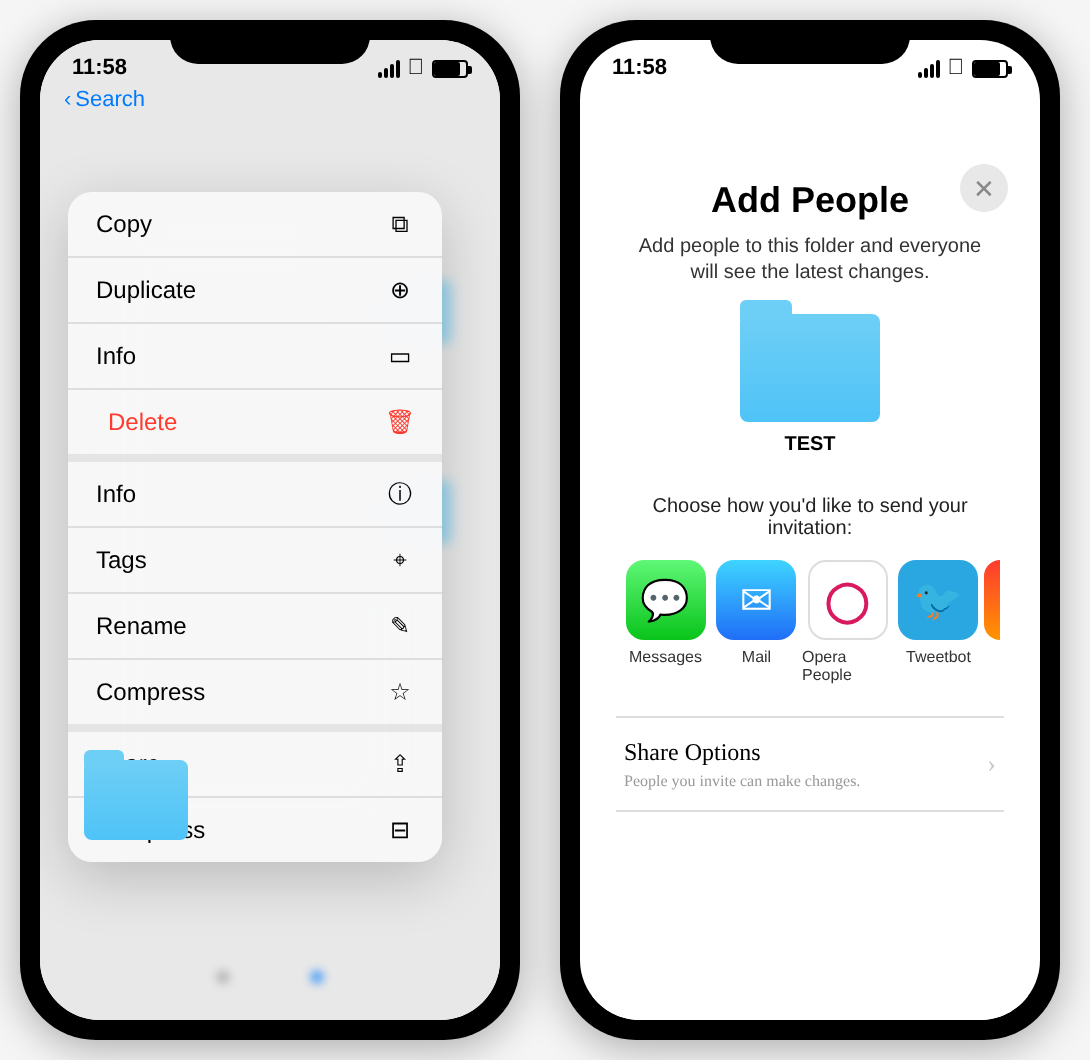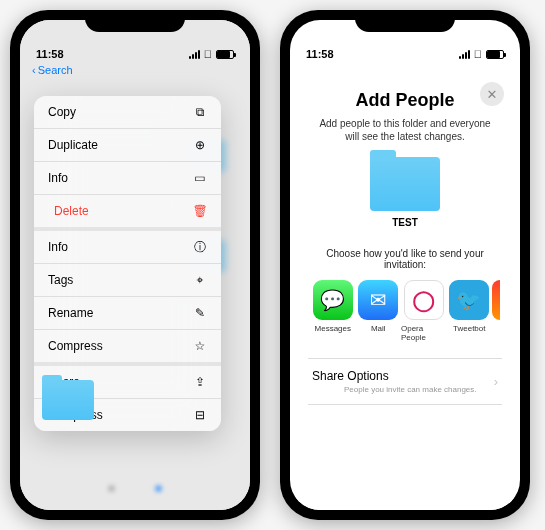--- a/index.html
+++ b/index.html
@@ -1,20 +1,20 @@
 <!DOCTYPE html>
 <html><head>
 <meta charset="utf-8">
 <style>
 * { margin: 0; padding: 0; box-sizing: border-box; }
 body { background: #f5f5f5; display: flex; gap: 20px; padding: 10px; font-family: -apple-system, "Helvetica Neue", Arial, sans-serif; }
 .phone { width: 250px; height: 510px; background: #000; border-radius: 38px; padding: 10px; position: relative; box-shadow: 0 4px 20px rgba(0,0,0,0.3); }
 .screen { width: 100%; height: 100%; background: #fff; border-radius: 30px; overflow: hidden; position: relative; }
 .notch { position: absolute; top: 0; left: 50%; transform: translateX(-50%); width: 100px; height: 22px; background: #000; border-radius: 0 0 14px 14px; z-index: 100; }
-.statusbar { display: flex; justify-content: space-between; align-items: flex-start; padding: 8px 16px 2px; font-size: 11px; font-weight: 600; margin-top: 20px; }
+.statusbar { display: flex; justify-content: space-between; align-items: flex-start; padding: 8px 16px 2px; font-size: 11px; font-weight: 600; }
 .status-right { display: flex; gap: 4px; align-items: center; }
 .signal { display: flex; gap: 1px; align-items: flex-end; }
 .bar { width: 2px; background: #000; border-radius: 1px; }
 .bar:nth-child(1){height:3px}.bar:nth-child(2){height:5px}.bar:nth-child(3){height:7px}.bar:nth-child(4){height:9px}
 .wifi { font-size: 11px; }
 .battery { width: 18px; height: 9px; border: 1px solid #000; border-radius: 2px; position: relative; }
 .battery::after { content: ''; position: absolute; right: -3px; top: 2px; width: 2px; height: 4px; background: #000; border-radius: 0 1px 1px 0; }
 .battery-fill { background: #000; width: 80%; height: 100%; border-radius: 1px; }
 .nav-back { padding: 2px 12px; font-size: 11px; color: #007aff; display: flex; align-items: center; gap: 2px; }
 
@@ -40,24 +40,24 @@
 .sheet-title { text-align: center; font-size: 18px; font-weight: 700; margin-top: 4px; }
 .sheet-sub { text-align: center; font-size: 10px; color: #333; margin-top: 6px; line-height: 1.3; padding: 0 10px; }
 .folder-preview { margin: 14px auto 6px; width: 70px; height: 54px; position: relative; }
 .folder-preview .folder-shape::before { width: 26px; height: 10px; top: -7px; }
 .folder-name { text-align: center; font-size: 10px; font-weight: 600; margin-top: 6px; }
 .invite-label { text-align: center; font-size: 10px; margin-top: 20px; color: #222; }
 .app-row { display: flex; justify-content: space-between; margin-top: 10px; padding: 0 2px; overflow: hidden; }
 .app { display: flex; flex-direction: column; align-items: center; width: 46px; }
 .app-icon { width: 40px; height: 40px; border-radius: 9px; display: flex; align-items: center; justify-content: center; }
 .app-label { font-size: 8px; margin-top: 4px; color: #333; }
-.share-options { margin-top: 16px; border-top: 0.5px solid #ddd; border-bottom: 0.5px solid #ddd; padding: 10px 4px; display: flex; justify-content: space-between; align-items: center; cursor: pointer; }
+.share-options { margin-top: 16px; border-top: 0.5px solid #ddd; border-bottom: 0.5px solid #ddd; padding: 10px 4px; display: flex; justify-content: space-between; align-items: center; cursor: pointer; font-family: Liberation Serif, serif; }
 .share-options-text { display: flex; flex-direction: column; }
 .share-options-title { font-size: 12px; }
-.share-options-sub { font-size: 8px; color: #999; margin-top: 2px; margin-left: 32px; }
+.share-options-sub { font-size: 8px; color: #999; margin-top: 2px; }
 .chevron { color: #c7c7cc; font-size: 13px; }
 .app-partial { width: 8px; height: 40px; background: linear-gradient(180deg,#ff3b30,#ff9500); border-radius: 9px 0 0 9px; flex-shrink: 0; }
 </style>
 </head>
 <body>
 
 <div class="phone">
   <div class="notch"></div>
   <div class="screen">
     <div class="blurred-bg">

